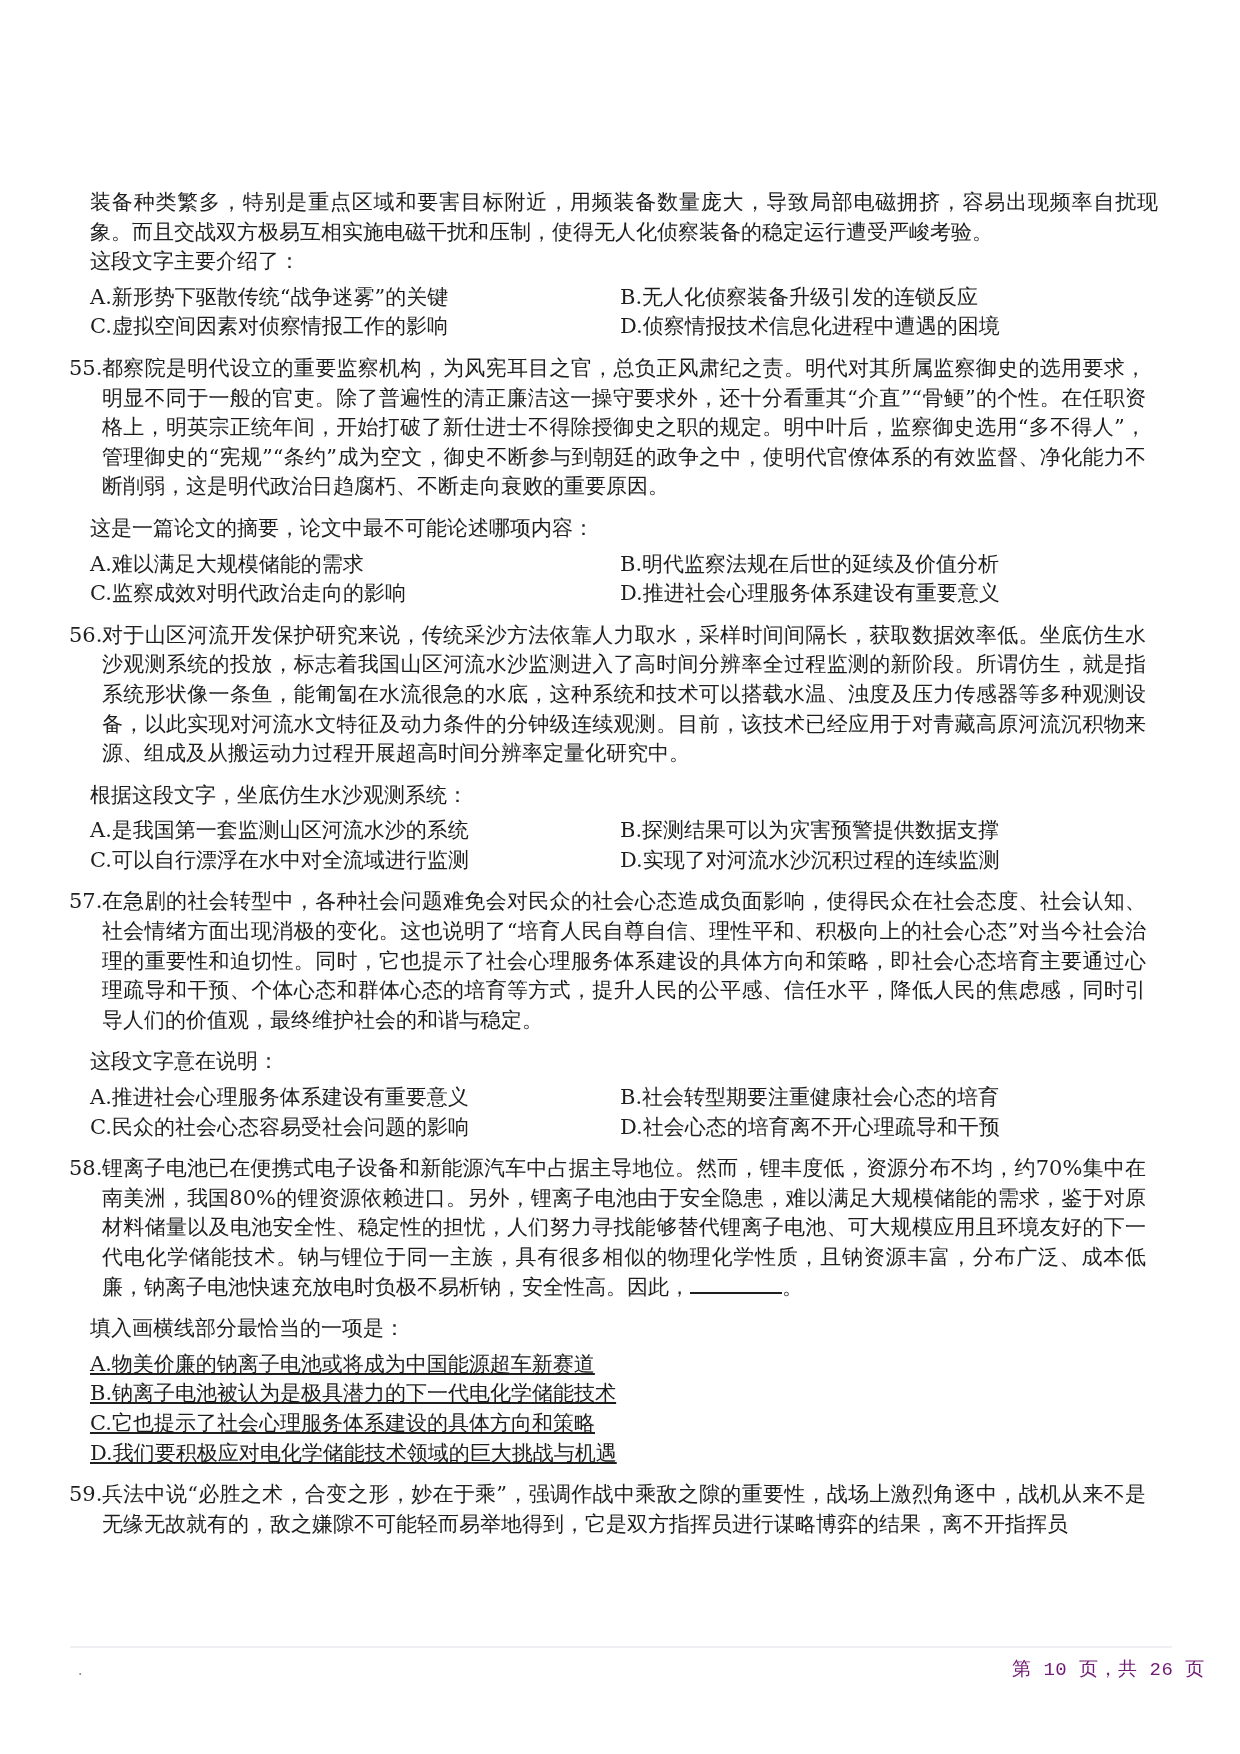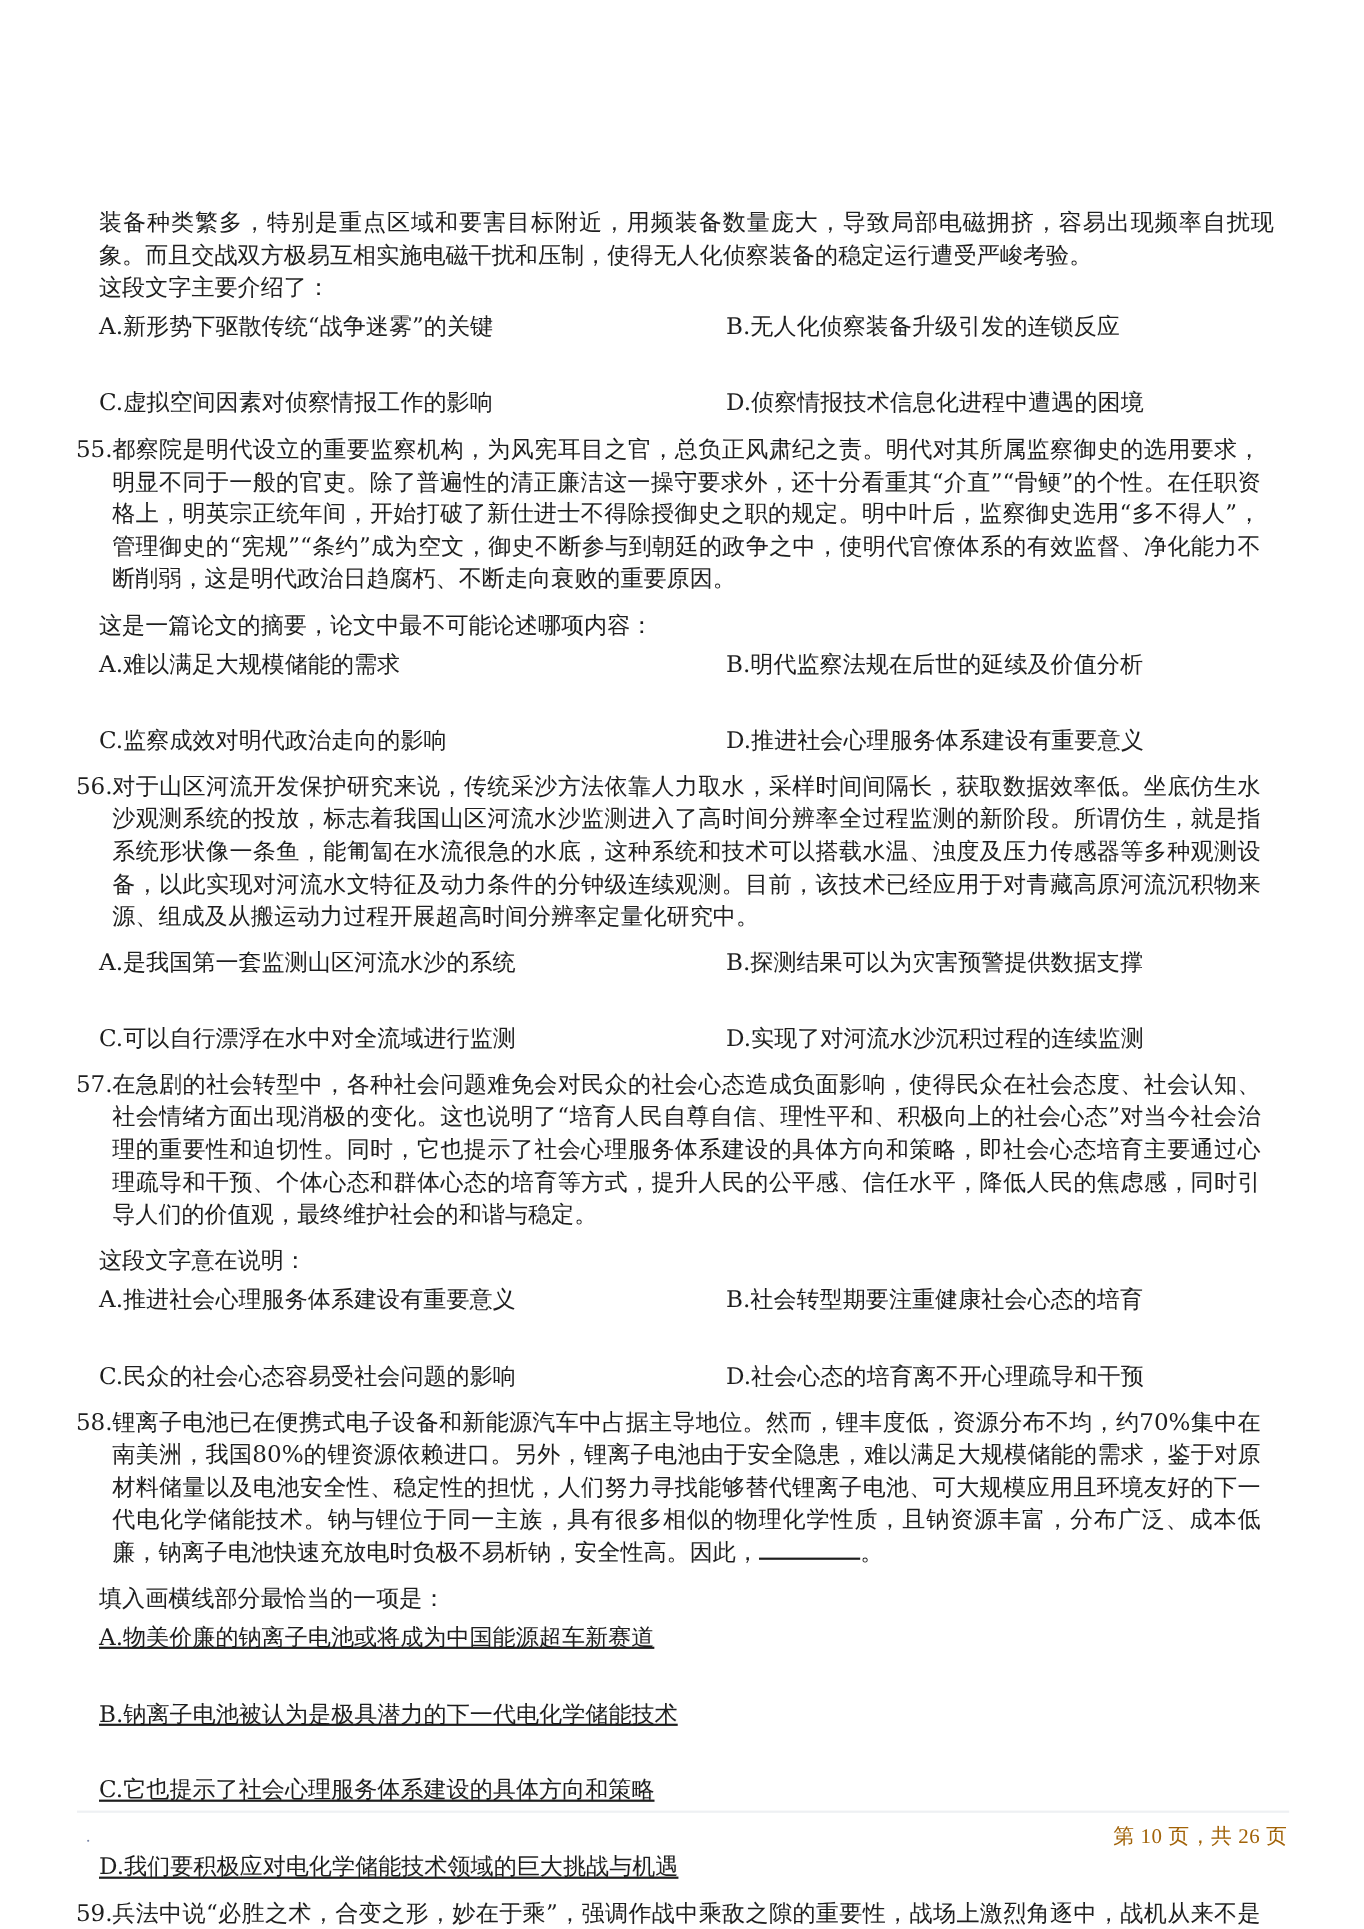--- a/index.html
+++ b/index.html
@@ -4,27 +4,27 @@
 <style>
   html, body { margin:0; padding:0; background:#ffffff; }
   body { width:1240px; height:1754px; position:relative; overflow:hidden;
          font-family:"DejaVu Serif","Liberation Serif",serif; color:#1e1e1e; }
   .page { position:absolute; left:0; top:0; width:1240px; height:1754px; }
   .content { position:absolute; left:58px; top:188px; width:1100px; font-size:21px; line-height:29.6px; }
   .para { margin:0; padding-left:32px; text-indent:0; text-align:justify; }
   .q { position:relative; padding-left:32px; margin:12px; text-align:justify; }
   .qnum { position:absolute; left:-1px; top:0; }
   .prompt { padding-left:32px; margin:0; }
-  .opts { padding-left:32px; margin:6px 0 4px 0; display:grid; grid-template-columns:530px 530px;gap:40px; }
+  .opts { padding-left:32px; margin:6px 0 4px 0; display:grid; grid-template-columns:530px 530px; }
   .opts.single { grid-template-columns:1060px;text-decoration:underline; }
   .opt { white-space:nowrap; }
   .footer-line { position:absolute; left:70px; top:1646px; width:1102px; height:2px; background:#eef0f3; }
   .footer-dot { position:absolute; left:78px; top:1666px; font-size:14px; color:#7a86a6; }
-  .page-num { position:absolute; left:1012px; top:1656px; font-size:19px; color:#a16207;
-              font-family:Liberation Serif, serif; letter-spacing:0.5px; }
+  .page-num { position:absolute; left:1012px; top:1656px; font-size:19px; color:#701a75;
+              font-family:Liberation Mono, monospace; letter-spacing:0.5px; }
   .blank { display:inline-block; width:92px; border-bottom:2px solid #1e1e1e; height:18px; vertical-align:baseline; }
 </style>
 </head>
 <body>
 
 <div class="page">
   <div class="content">
 
     <div>
       <p class="para">装备种类繁多，特别是重点区域和要害目标附近，用频装备数量庞大，导致局部电磁拥挤，容易出现频率自扰现象。而且交战双方极易互相实施电磁干扰和压制，使得无人化侦察装备的稳定运行遭受严峻考验。</p>
@@ -43,20 +43,21 @@
       <div class="opts">
         <span class="opt">A.难以满足大规模储能的需求</span>
         <span class="opt">B.明代监察法规在后世的延续及价值分析</span>
         <span class="opt">C.监察成效对明代政治走向的影响</span>
         <span class="opt">D.推进社会心理服务体系建设有重要意义</span>
       </div>
     </div>
 
     <div>
       <p class="q"><span class="qnum">56.</span><span>对于山区河流开发保护研究来说，传统采沙方法依靠人力取水，采样时间间隔长，获取数据效率低。坐底仿生水沙观测系统的投放，标志着我国山区河流水沙监测进入了高时间分辨率全过程监测的新阶段。所谓仿生，就是指系统形状像一条鱼，能匍匐在水流很急的水底，这种系统和技术可以搭载水温、浊度及压力传感器等多种观测设备，以此实现对河流水文特征及动力条件的分钟级连续观测。目前，该技术已经应用于对青藏高原河流沉积物来源、组成及从搬运动力过程开展超高时间分辨率定量化研究中。</span></p>
+      <p class="prompt">根据这段文字，坐底仿生水沙观测系统：</p>
       <div class="opts">
         <span class="opt">A.是我国第一套监测山区河流水沙的系统</span>
         <span class="opt">B.探测结果可以为灾害预警提供数据支撑</span>
         <span class="opt">C.可以自行漂浮在水中对全流域进行监测</span>
         <span class="opt">D.实现了对河流水沙沉积过程的连续监测</span>
       </div>
     </div>
 
     <div>
       <p class="q"><span class="qnum">57.</span><span>在急剧的社会转型中，各种社会问题难免会对民众的社会心态造成负面影响，使得民众在社会态度、社会认知、社会情绪方面出现消极的变化。这也说明了“培育人民自尊自信、理性平和、积极向上的社会心态”对当今社会治理的重要性和迫切性。同时，它也提示了社会心理服务体系建设的具体方向和策略，即社会心态培育主要通过心理疏导和干预、个体心态和群体心态的培育等方式，提升人民的公平感、信任水平，降低人民的焦虑感，同时引导人们的价值观，最终维护社会的和谐与稳定。</span></p>

